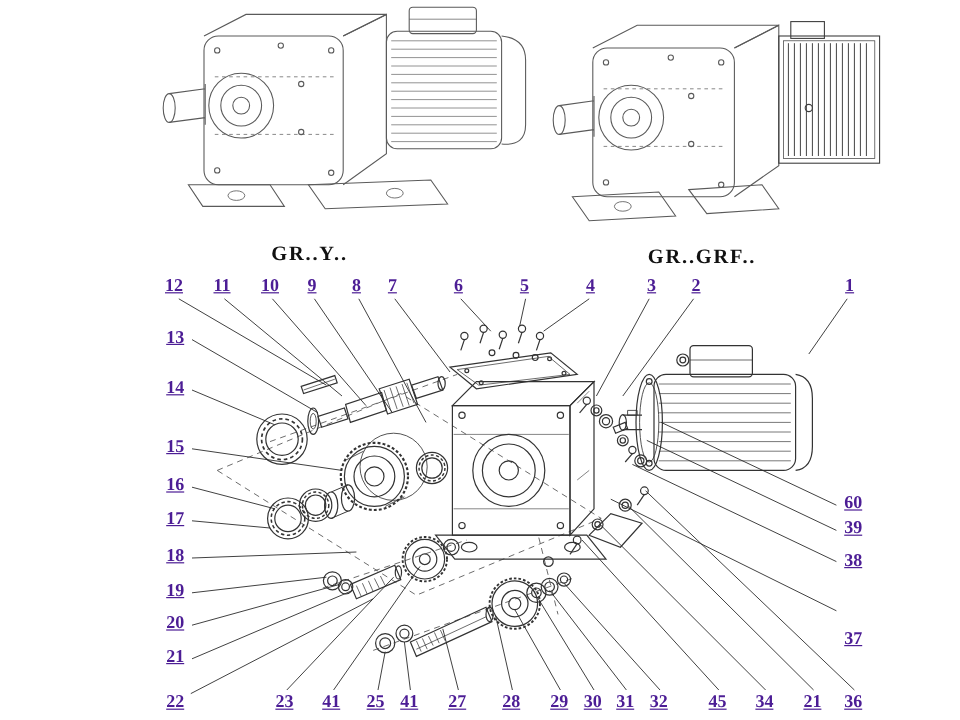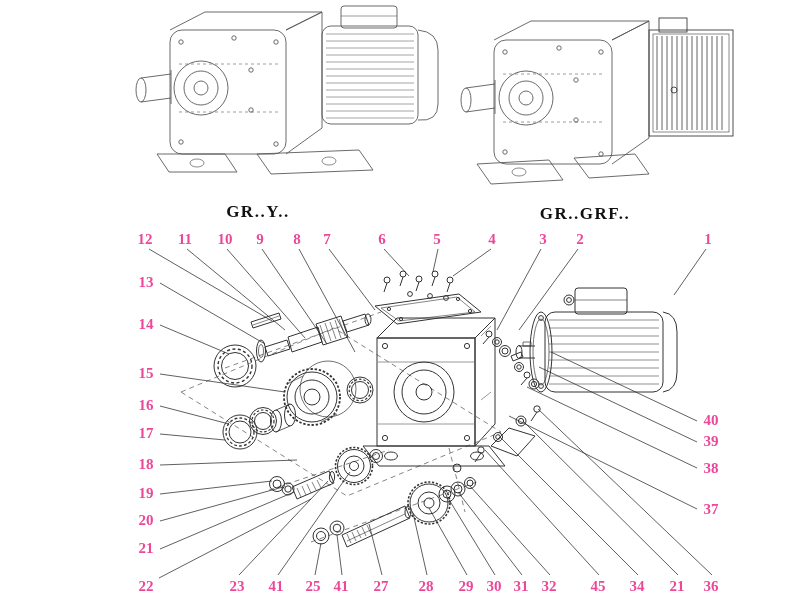--- a/index.html
+++ b/index.html
@@ -7,22 +7,23 @@
     position:relative;width:800px;height:600px;background:#ffffff;
     overflow:hidden;font-family:"Liberation Serif",serif;margin-left:29px;
   }
   .title{
     position:absolute;transform:translate(-50%,-50%);
     font-size:17px;font-weight:700;letter-spacing:1.5px;color:#111;
     white-space:nowrap;
   }
   .co{
     position:absolute;transform:translate(-50%,-50%);
-    font-size:15px;font-weight:600;color:#ec4899;line-height:1;
+    font-size:15px;font-weight:600;color:#4c1d95;line-height:1;
     white-space:nowrap;
+    text-decoration:underline;
   }
   svg.art{position:absolute;left:0;top:0;}
 </style>
 </head>
 <body>
 
 <div class="stage">
 
   <svg class="art" width="800" height="600" viewBox="0 0 800 600">
 
@@ -342,18 +343,18 @@
   <div class="co" style="left:397px;top:586px">28</div>
   <div class="co" style="left:437px;top:586px">29</div>
   <div class="co" style="left:465px;top:586px">30</div>
   <div class="co" style="left:492px;top:586px">31</div>
   <div class="co" style="left:520px;top:586px">32</div>
   <div class="co" style="left:569px;top:586px">45</div>
   <div class="co" style="left:608px;top:586px">34</div>
   <div class="co" style="left:648px;top:586px">21</div>
   <div class="co" style="left:682px;top:586px">36</div>
 
-  <div class="co" style="left:682px;top:420px">40</div>
+  <div class="co" style="left:682px;top:420px">60</div>
   <div class="co" style="left:682px;top:441px">39</div>
   <div class="co" style="left:682px;top:468px">38</div>
-  <div class="co" style="left:682px;top:509px">37</div>
+  <div class="co" style="left:682px;top:533px">37</div>
 
 </div>
 
 </body></html>

